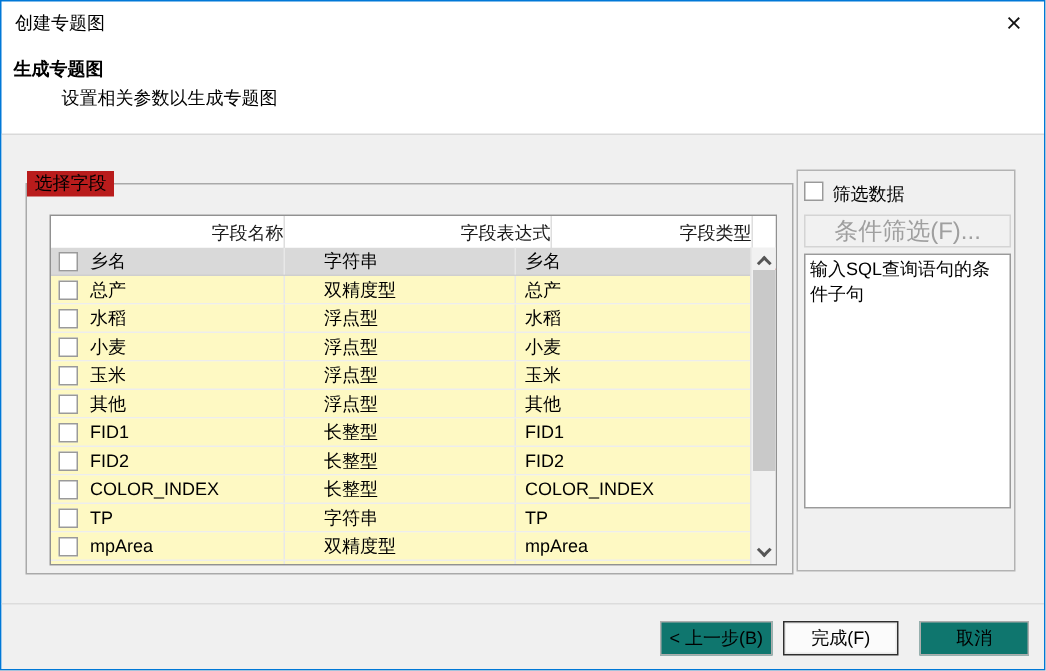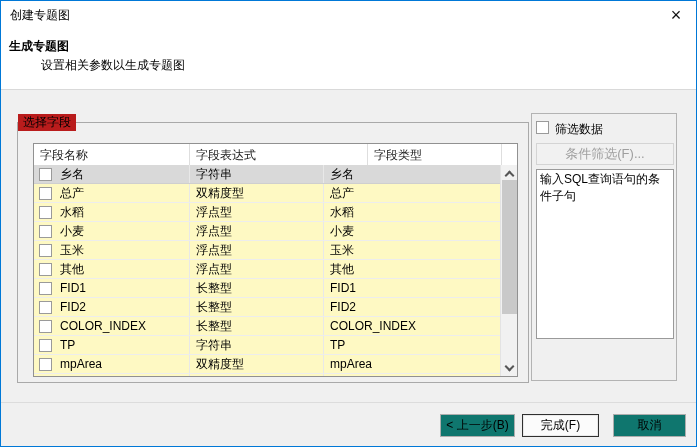--- a/index.html
+++ b/index.html
@@ -19,46 +19,46 @@
   .wh-title{position:absolute;left:8px;top:37px;font-weight:bold;}
   .wh-sub{position:absolute;left:40px;top:56px;}
   .header-sep{position:absolute;left:0;top:88px;width:100%;height:1px;background:#d9d9d9;}
   
   .body{position:absolute;left:0;top:89px;right:0;bottom:0;background:#f0f0f0;}
   
   .group{position:absolute;left:16px;top:32px;width:512px;height:261px;border:1px solid #a9a9a9;}
   .group-label{position:absolute;left:0;top:-9px;background:#b91c1c;padding:0 5px;}
   
   .table{position:absolute;left:32px;top:53px;width:485px;height:234px;background:#fff;border:1px solid #919191;}
-  .thead{position:absolute;left:0;top:0;right:0;height:36px;display:flex;background:#fff;border-bottom:1px solid #b91c1c;}
+  .thead{position:absolute;left:0;top:0;right:0;height:36px;display:flex;background:#fff;border-bottom:1px solid #b91c1c;text-align:right;}
   .th{padding:3px 0 0 6px;border-right:1px solid #dedede;overflow:hidden;white-space:nowrap;color:#1a1a1a;}
   .th1{width:156px;}.th2{width:134px;}.th3{width:178px;}.th-fill{flex:1;border-right:none;}
   .tbody{position:absolute;left:0;top:21px;right:17px;bottom:0;overflow:hidden;}
   .tr{display:flex;height:19px;border-bottom:1px solid #ededed;background:#fef9c3;}
   .tr.selected{background:var(--selrow,#d9d9d9);border-bottom-color:#cfcfcf;}
   .td{display:flex;align-items:center;overflow:hidden;white-space:nowrap;border-right:1px solid #e8e8e8;}
-  .td1{width:156px;}.td2{width:134px;padding-left:6px;}.td3{flex:1;padding-left:6px;border-right:none;}
+  .td1{width:156px;}.td2{width:134px;padding-left:6px;margin-left:20px;}.td3{flex:1;padding-left:6px;border-right:none;}
   .cb{width:13px;height:13px;flex:none;background:#fff;border:1px solid #9a9a9a;margin:0 8px 0 5px;}
   
   .vscroll{position:absolute;top:21px;right:0;bottom:0;width:17px;background:#f1f1f1;border-left:1px solid #e3e3e3;}
   .sb-btn{position:absolute;left:0;right:0;height:16px;display:flex;align-items:center;justify-content:center;}
   .sb-up{top:0;}
   .sb-down{bottom:0;}
   .chev{width:7px;height:7px;border-left:2px solid #565656;border-top:2px solid #565656;}
   .chev-up{transform:translateY(2px) rotate(45deg);}
   .chev-down{transform:translateY(-2px) rotate(225deg);}
   .sb-thumb{position:absolute;left:1px;right:0;top:15px;height:134px;background:#c9c9c9;}
   
   .right-frame{position:absolute;left:530px;top:23px;width:146px;height:268px;border:1px solid #b3b3b3;}
   .filter-check{position:absolute;left:4px;top:7px;display:flex;align-items:flex-start;cursor:default;}
   .filter-check .cb{margin:0 6px 0 0;}
   .filter-btn{
     position:absolute;left:4px;top:29px;width:138px;height:22px;
     background:#f1f1f1;border:1px solid #d4d4d4;color:#9f9f9f;
-    font-family:inherit;font-size:13px;text-align:center;padding:0;
+    font-family:inherit;font-size:16px;text-align:center;padding:0;
   }
   .sql-box{
     position:absolute;left:4px;top:55px;width:138px;height:170px;
     background:#fff;border:1px solid #9a9a9a;padding:1px 3px;
     color:#000000;line-height:1.45;resize:none;overflow:hidden;
     font-family:inherit;font-size:12px;
   }
   
   .footer-sep{position:absolute;left:0;top:312px;width:100%;height:1px;background:#dcdcdc;}
   .btn{

